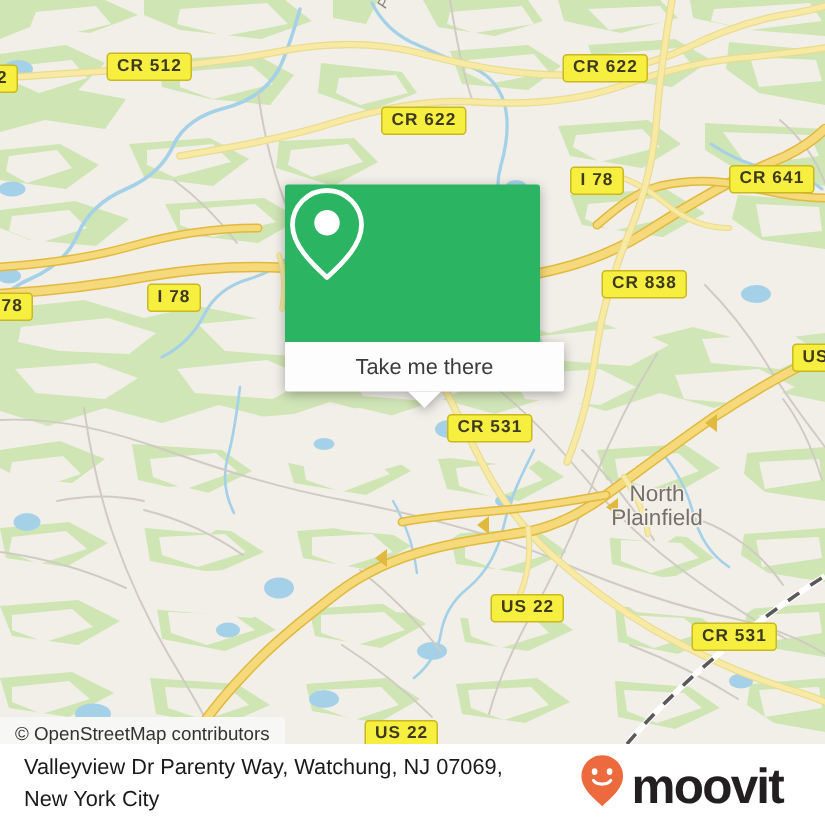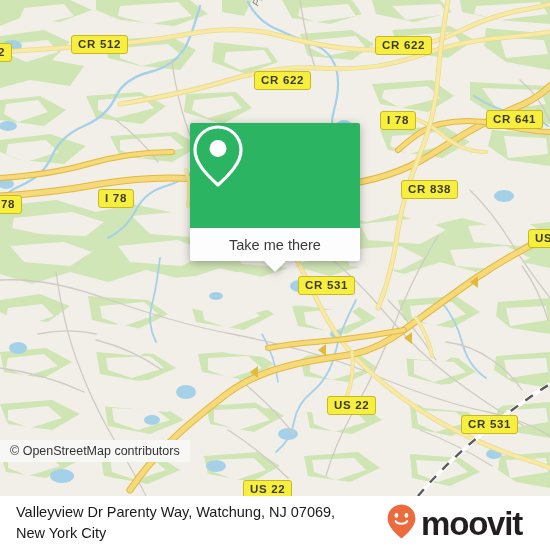--- a/index.html
+++ b/index.html
@@ -64,21 +64,21 @@
     filter:drop-shadow(0 2px 4px rgba(0,0,0,.30));
   }
   #popup-img{
     width:170px;height:105px;
     background:#2bb462;
     border-radius:2px 2px 0 0;
     display:flex;align-items:center;justify-content:center;
   }
   #popup-img svg{display:block;}
   #popup-foot{
-    width:170px;height:33px;
+    width:186px;height:33px;
     background:#fdfdfd;
     border-radius:0 0 2px 2px;
     display:flex;align-items:center;justify-content:center;
     position:relative;
   }
   #popup-label{
     font-family:"Liberation Sans", sans-serif;
     font-size:14.5px;
     color:#3b3b3b;
   }
@@ -86,21 +86,21 @@
     position:absolute;
     left:50%;bottom:-11px;margin-left:-11px;
     width:0;height:0;
     border-left:11px solid transparent;
     border-right:11px solid transparent;
     border-top:11px solid #fdfdfd;
   }
 
   
   #attribution{
-    position:absolute;left:0;top:440px;
+    position:absolute;left:0;top:478px;
     background:#f7f7f5;
     padding:4px 10px 4px 10px;
     font-family:"Liberation Sans", sans-serif;
     font-size:12.5px;
     color:#333;
     border-radius:0 2px 0 0;
   }
 
   
   #footer{
@@ -408,20 +408,22 @@
       </g>
 
       <g fill="#e0b93d">
         <polygon points="404,338 412,332 412,344"></polygon>
         <polygon points="318,350 326,344 326,356"></polygon>
         <polygon points="250,372 258,366 258,378"></polygon>
         <polygon points="470,282 478,276 478,288"></polygon>
       </g>
     </svg>
 
+    <div class="place-label" style="left:390px;top:322px;width:96px;">North
+Plainfield</div>
 
     <div class="river-label" style="left:250px;top:2px;transform:rotate(-56deg);transform-origin:left top;">Passaic</div>
 
     <div class="shield" style="left:71px;top:35px;">CR 512</div>
     <div class="shield" style="left:375px;top:36px;">CR 622</div>
     <div class="shield" style="left:254px;top:71px;">CR 622</div>
     <div class="shield" style="left:380px;top:111px;">I 78</div>
     <div class="shield" style="left:486px;top:110px;">CR 641</div>
     <div class="shield" style="left:98px;top:189px;">I 78</div>
     <div class="shield" style="left:-6px;top:195px;">78</div>

